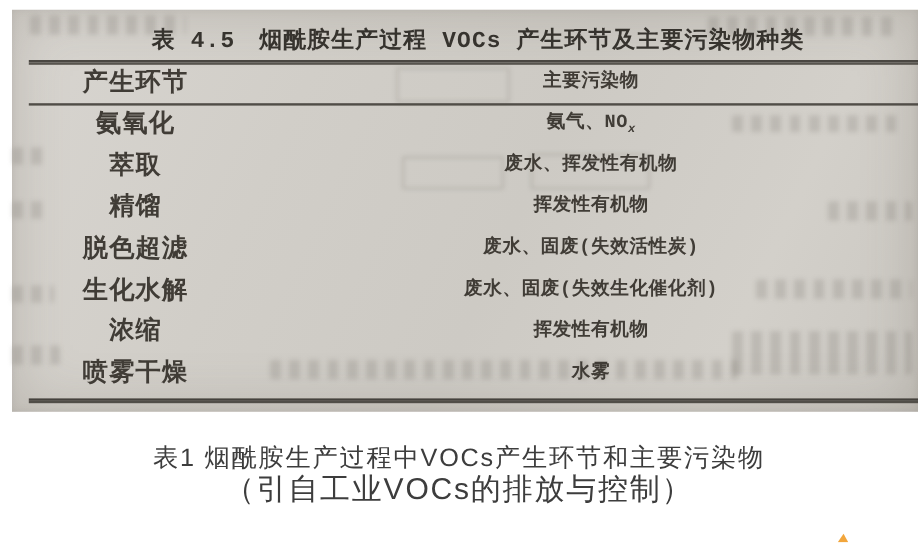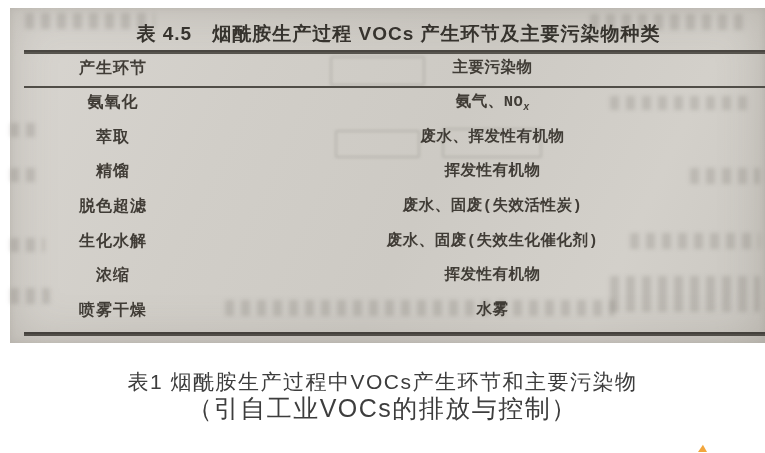--- a/index.html
+++ b/index.html
@@ -11,37 +11,37 @@
   
   .photo{
     position:absolute;left:10px;top:8px;width:755px;height:335px;
     background:linear-gradient(115deg,#d8d5d0 0%,#d1cec8 30%,#cdcac4 55%,#d3d0ca 80%,#cac7c1 100%);
     box-shadow:inset 0 0 46px rgba(118,112,102,0.28), inset 0 0 6px rgba(130,124,114,0.18);
   }
   .photo *{box-sizing:border-box;}
   .tbl-title{
     position:absolute;top:16px;left:0;right:0;padding-left:22px;
     text-align:center;
-    font-family:Liberation Sans, sans-serif;
+    font-family:Liberation Mono, monospace;
     font-weight:700;font-size:19px;line-height:20px;letter-spacing:1px;
     color:#36332e;filter:blur(0.3px);
     white-space:nowrap;
   }
   .rule-top{
     position:absolute;top:42px;left:14px;right:0;height:1px;
     border-top:2px solid #4a4742;border-bottom:2px solid #57544e;
   }
   .hdr-row{position:absolute;top:45px;left:0;right:0;height:30px;line-height:30px;}
   .rule-mid{position:absolute;top:78px;left:14px;right:0;height:2px;background:#504d47;}
   .rows{position:absolute;top:77px;left:0;right:0;}
   .row{position:relative;height:34.7px;line-height:34.7px;padding-left:14px;}
   .col-stage{
     position:absolute;left:23px;width:160px;text-align:center;
     font-family:"Liberation Serif","DejaVu Serif",serif;
-    font-size:16px;font-weight:600;letter-spacing:1px;color:#403c36;
+    font-size:21px;font-weight:600;letter-spacing:1px;color:#403c36;
     filter:blur(0.35px);white-space:nowrap;
   }
   .col-poll{
     position:absolute;left:225px;right:15px;text-align:center;
     font-family:Liberation Mono, monospace;
     font-size:15.5px;font-weight:600;letter-spacing:0.5px;color:#403c36;
     filter:blur(0.35px);white-space:nowrap;
   }
   .col-poll sub{font-size:10px;font-style:italic;letter-spacing:0;}
   .rule-dbl{

